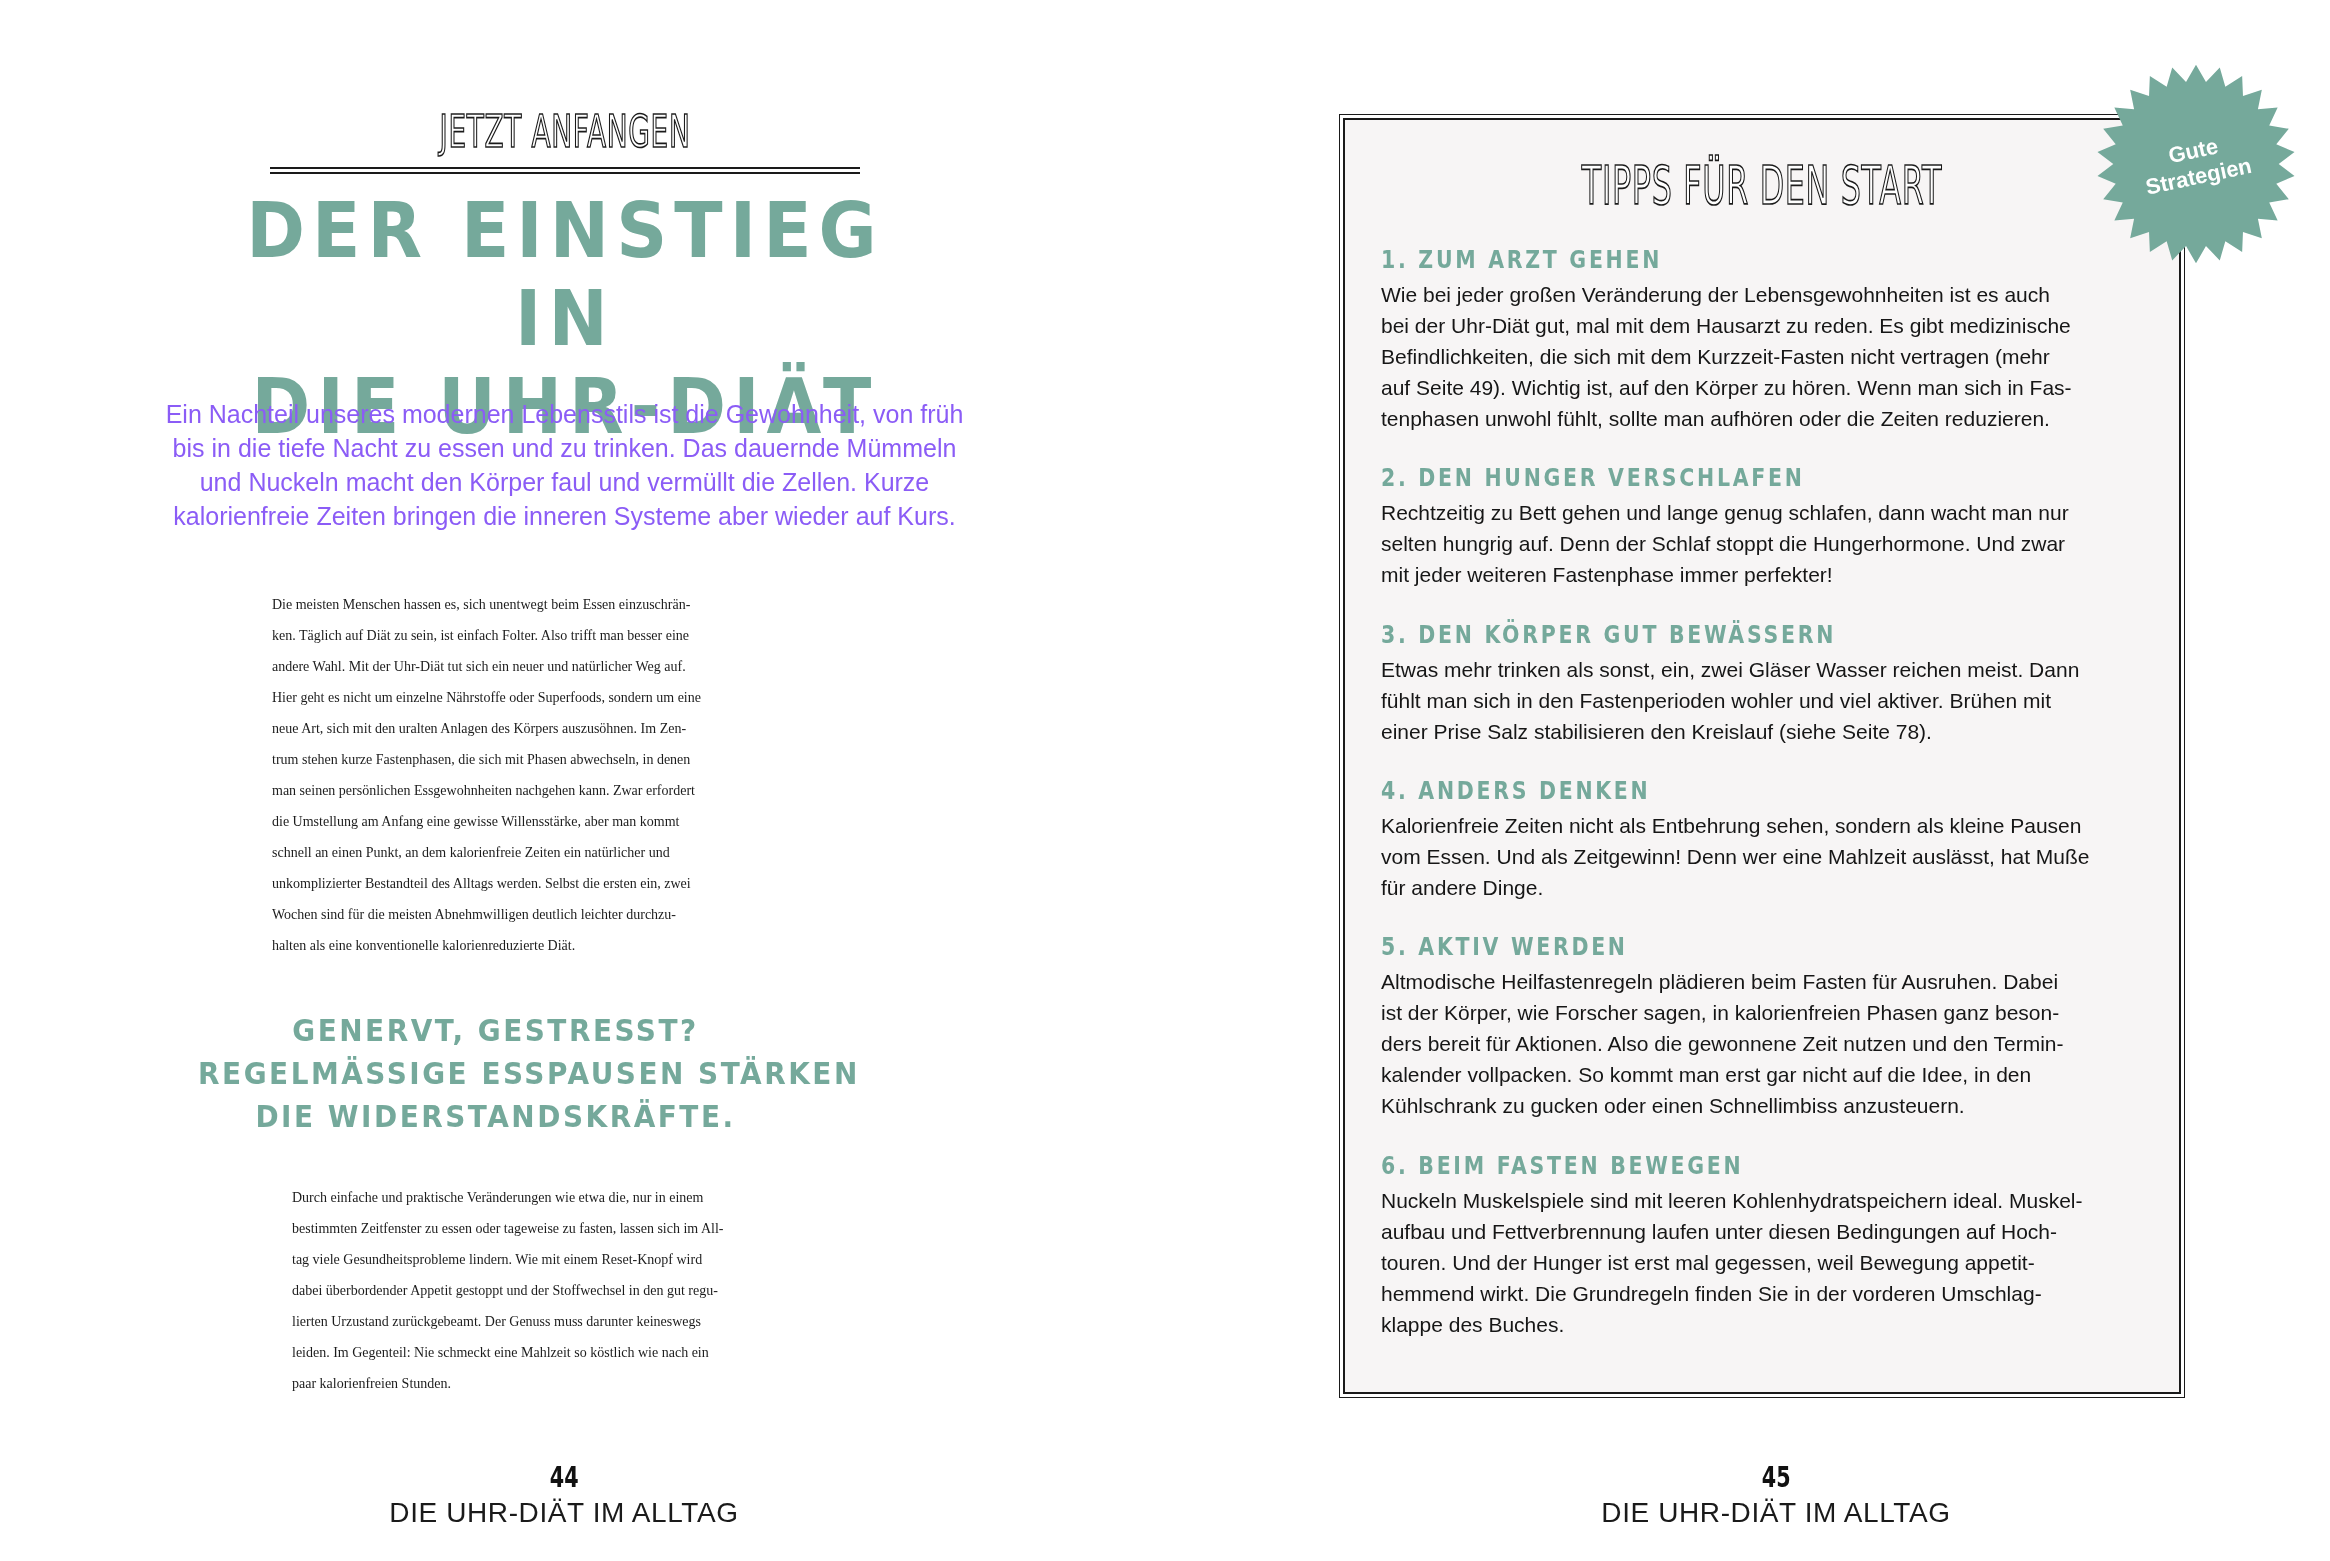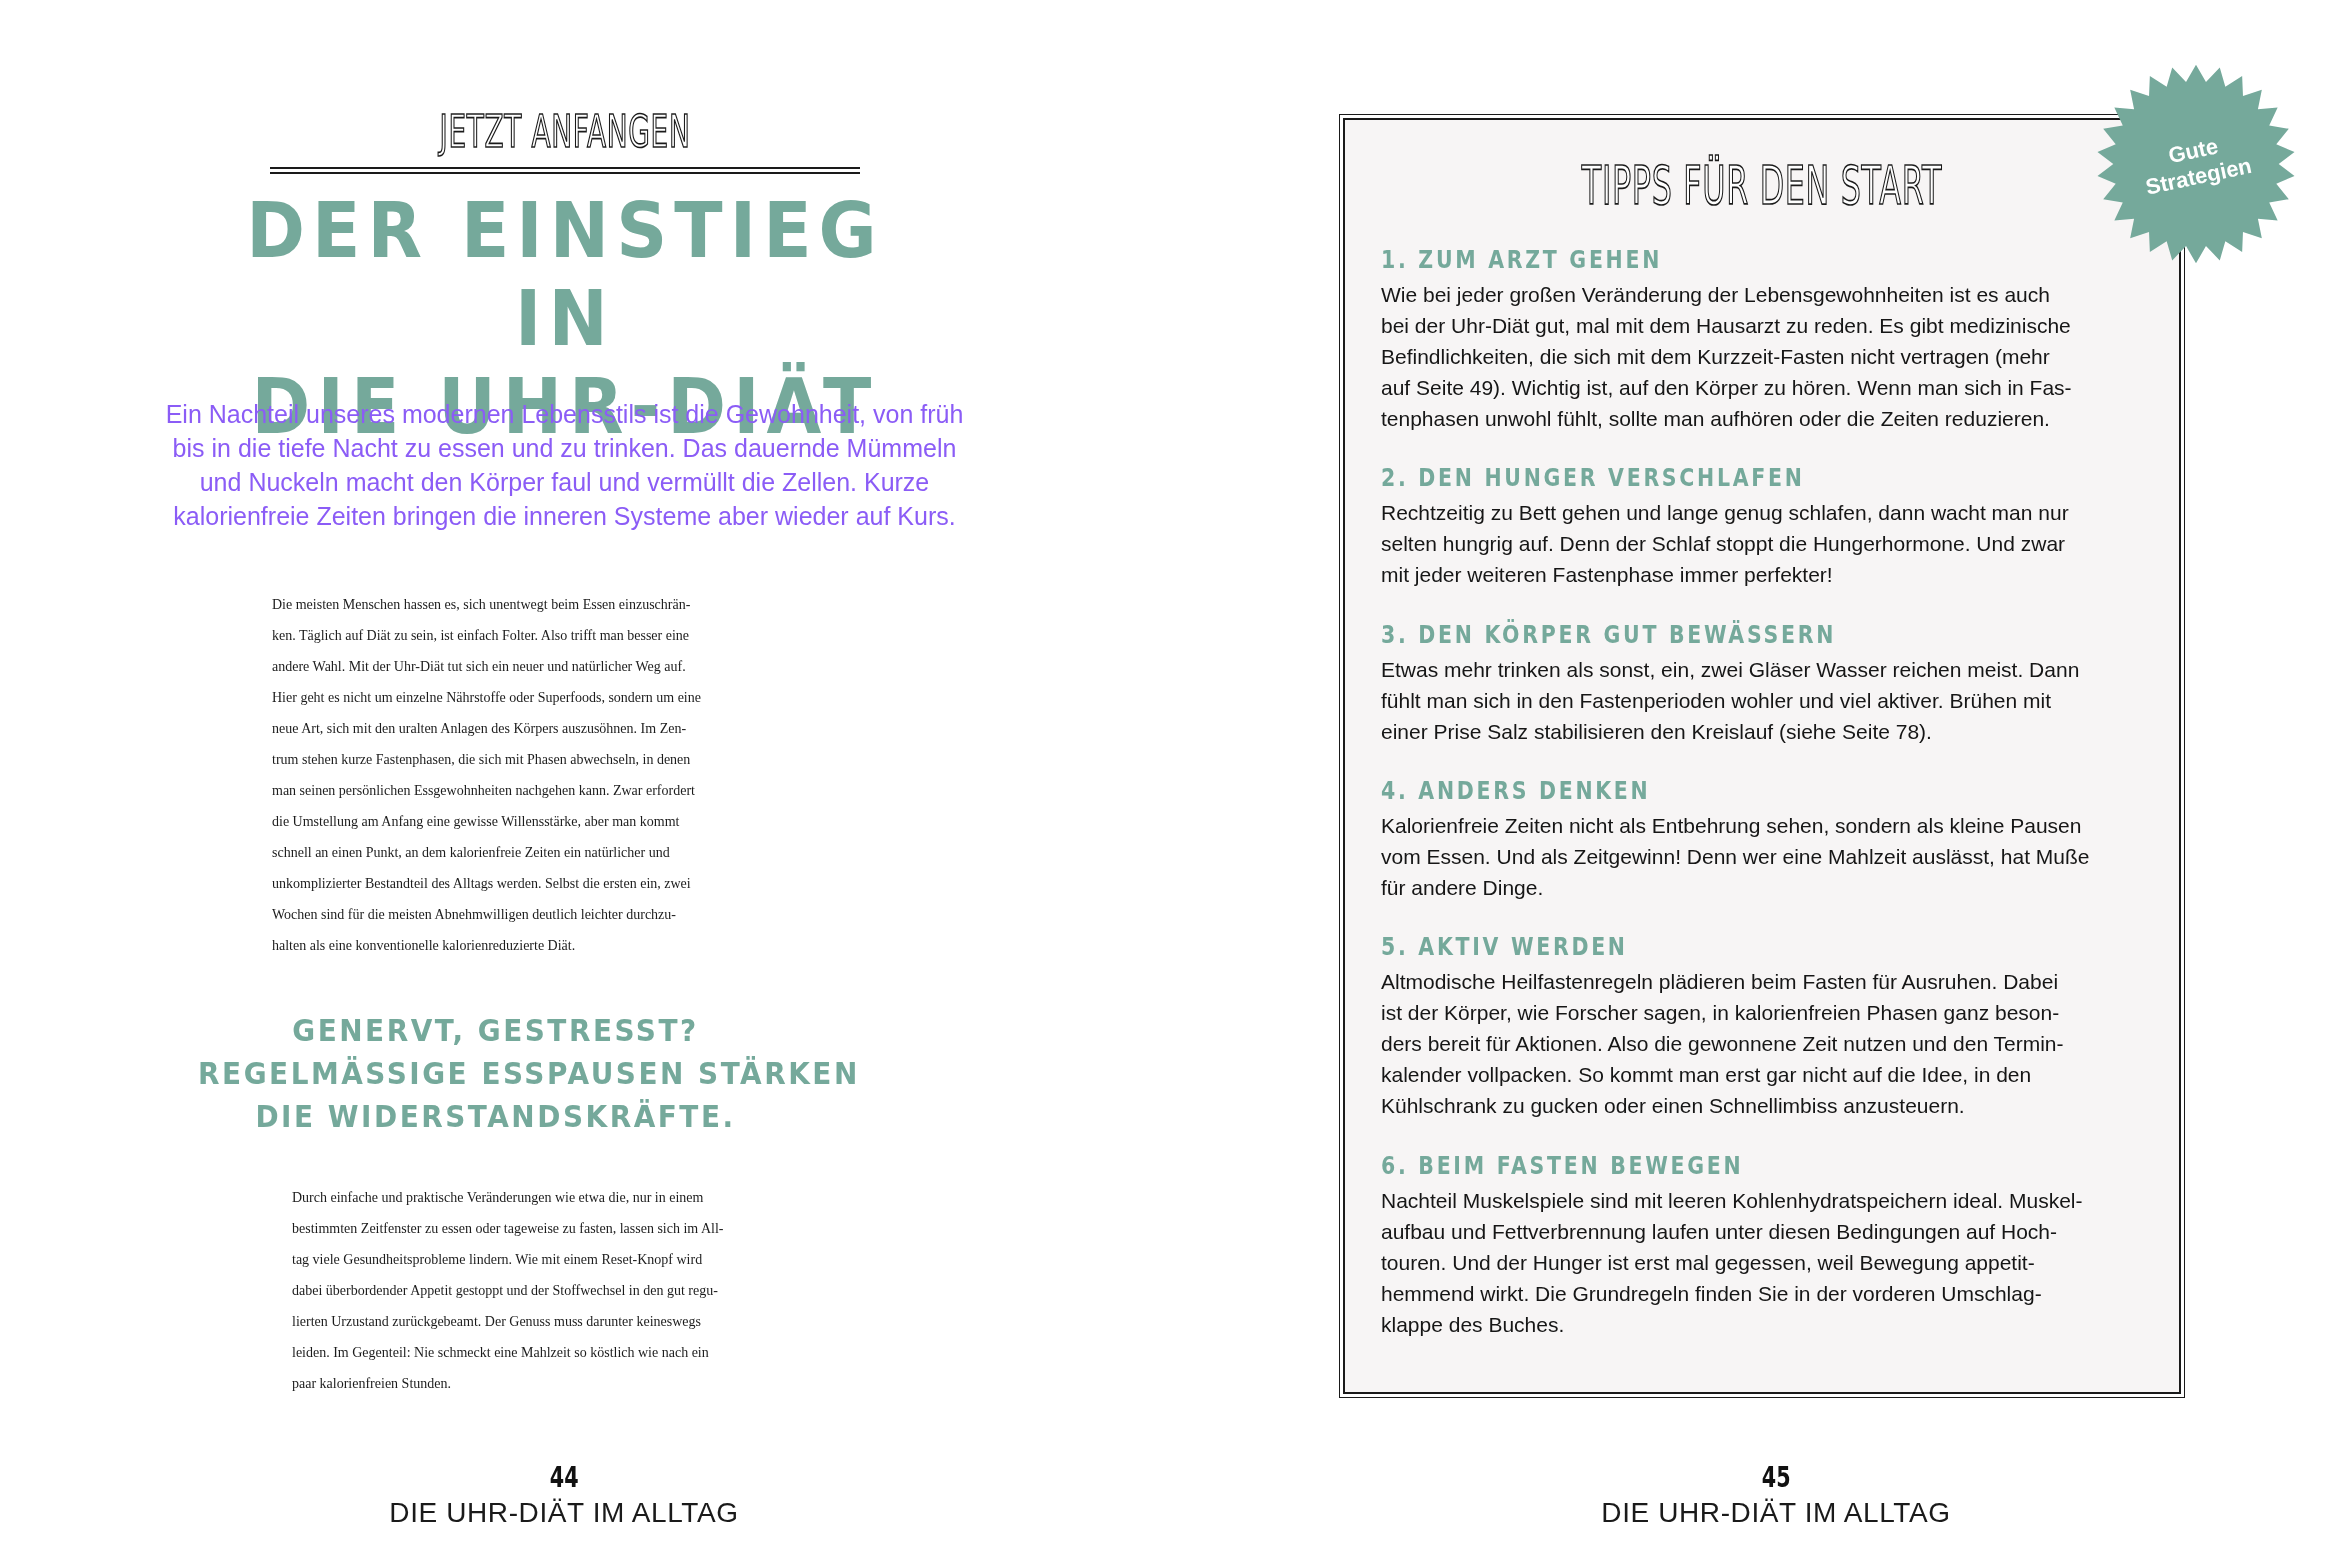--- a/index.html
+++ b/index.html
@@ -228,21 +228,21 @@
     <span class="line">ist der Körper, wie Forscher sagen, in kalorienfreien Phasen ganz beson-</span>
     <span class="line">ders bereit für Aktionen. Also die gewonnene Zeit nutzen und den Termin-</span>
     <span class="line">kalender vollpacken. So kommt man erst gar nicht auf die Idee, in den</span>
     <span class="line">Kühlschrank zu gucken oder einen Schnellimbiss anzusteuern.</span>
   </span>
 </div>
 
 <div class="tip tip-6">
   <span class="tip-heading">6. BEIM FASTEN BEWEGEN</span>
   <span class="tip-body">
-    <span class="line">Nachteil Muskelspiele sind mit leeren Kohlenhydratspeichern ideal. Muskel-</span>
+    <span class="line">Nuckeln Muskelspiele sind mit leeren Kohlenhydratspeichern ideal. Muskel-</span>
     <span class="line">aufbau und Fettverbrennung laufen unter diesen Bedingungen auf Hoch-</span>
     <span class="line">touren. Und der Hunger ist erst mal gegessen, weil Bewegung appetit-</span>
     <span class="line">hemmend wirkt. Die Grundregeln finden Sie in der vorderen Umschlag-</span>
     <span class="line">klappe des Buches.</span>
   </span>
 </div>
 
 <div class="badge">
   <svg width="204" height="204" viewBox="0 0 370 370">
     <polygon id="burst" fill="#75a99b" points="185.0,5.0 203.1,36.1 228.1,10.2 238.2,44.7 268.7,25.6 270.2,61.6 304.4,50.3 297.3,85.5 333.1,82.7 317.8,115.3 353.3,121.2 330.6,149.1 363.7,163.3 335.0,185.0 363.7,206.7 330.6,220.9 353.3,248.8 317.8,254.7 333.1,287.3 297.3,284.5 304.4,319.7 270.2,308.4 268.7,344.4 238.2,325.3 228.1,359.8 203.1,333.9 185.0,365.0 166.9,333.9 141.9,359.8 131.8,325.3 101.3,344.4 99.8,308.4 65.6,319.7 72.7,284.5 36.9,287.3 52.2,254.7 16.7,248.8 39.4,220.9 6.3,206.7 35.0,185.0 6.3,163.3 39.4,149.1 16.7,121.2 52.2,115.3 36.9,82.7 72.7,85.5 65.6,50.3 99.8,61.6 101.3,25.6 131.8,44.7 141.9,10.2 166.9,36.1"></polygon>

